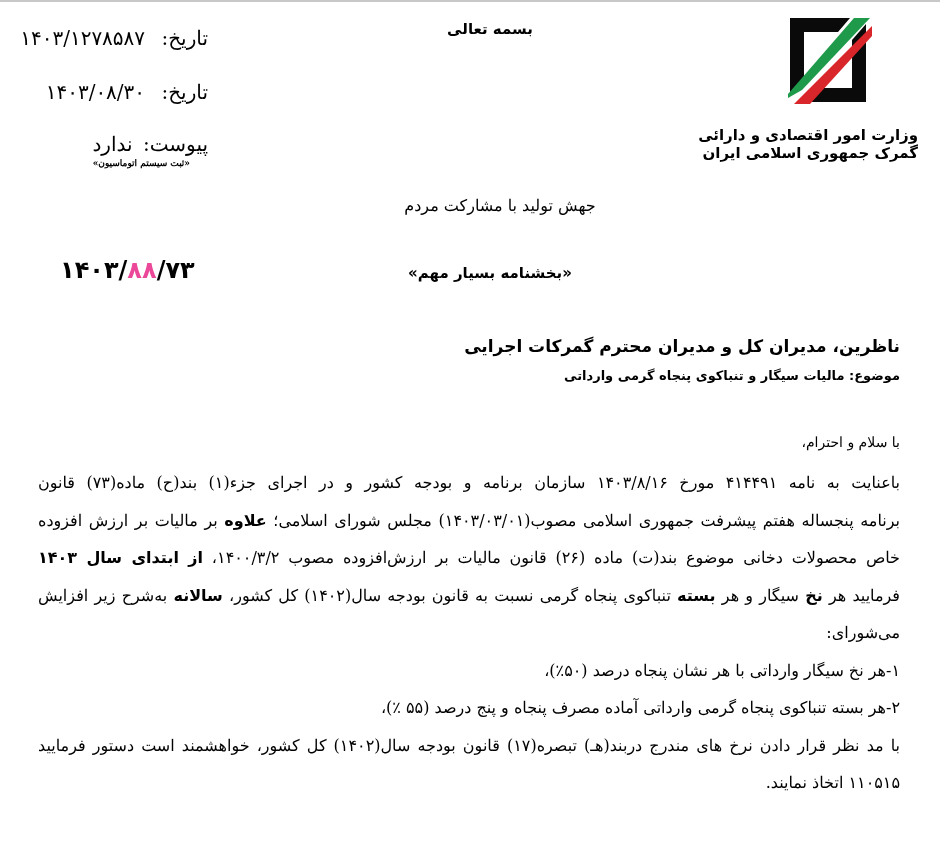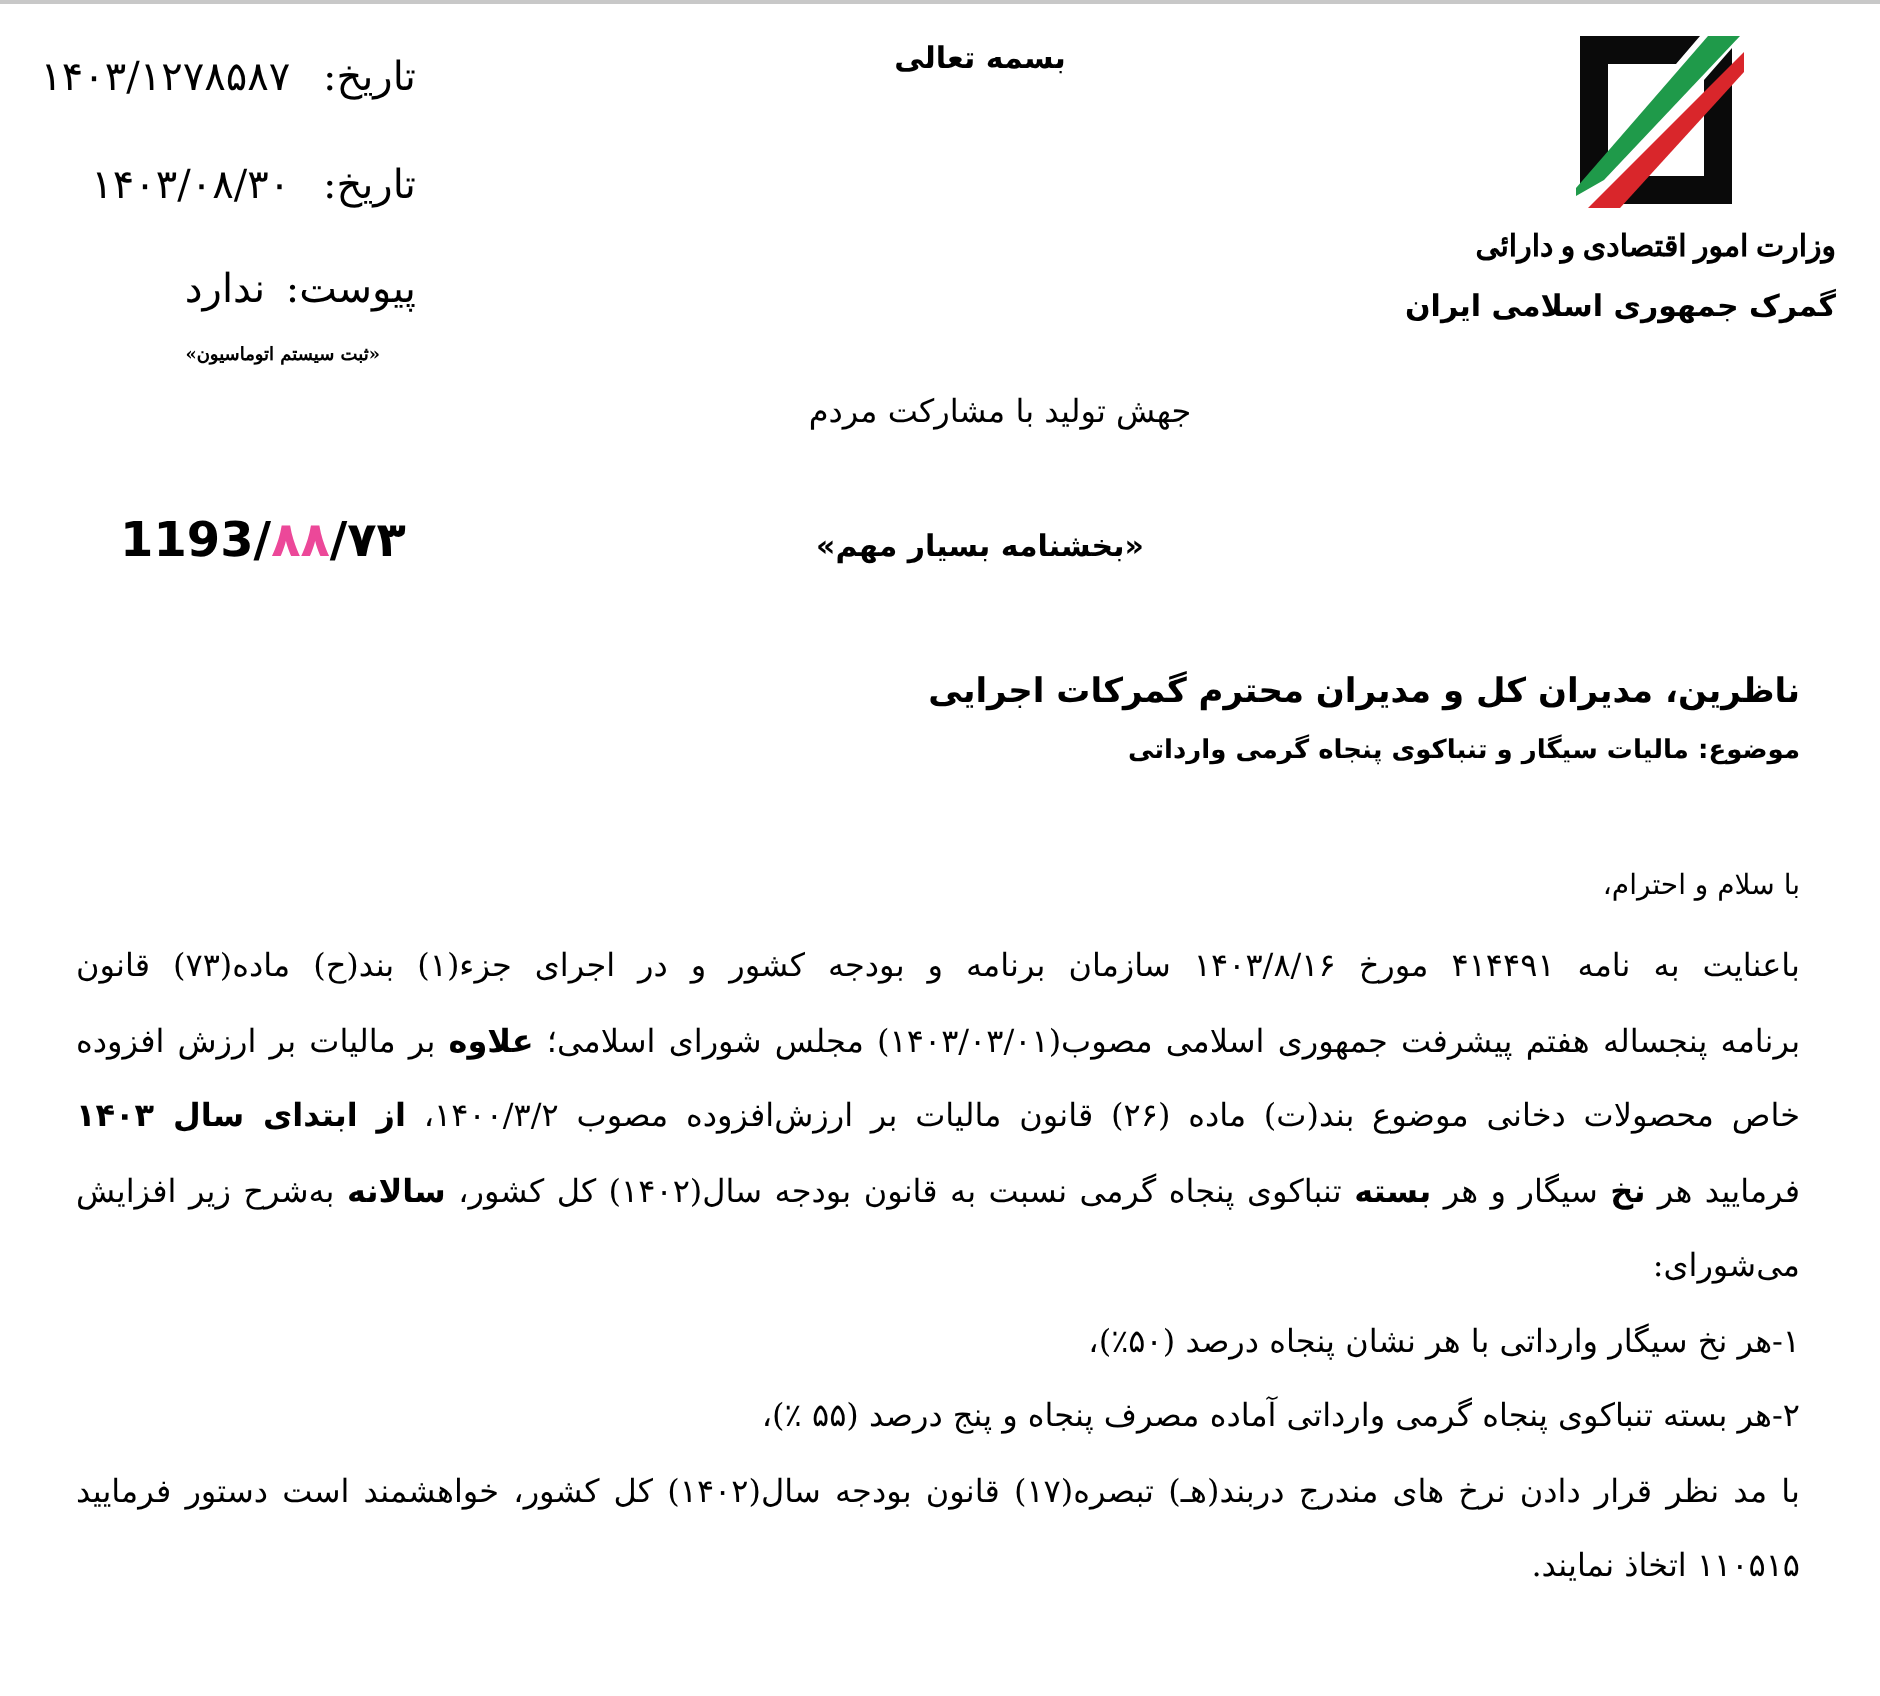--- a/index.html
+++ b/index.html
@@ -9,21 +9,21 @@
     font-family: "DejaVu Serif", "Liberation Serif", serif;
     position: relative;
     border-top: 2px solid #c8c8c8;
     box-sizing: border-box;
   }
   .abs { position: absolute; }
 
   
   .meta-line { right: 732px; direction: rtl; font-size: 20px; white-space: nowrap; }
   .meta-line .lbl { margin-left: 10px; }
-  .auto-note { right: 750px; top: 170px; font-size: 9px; font-weight: bold; direction: rtl; white-space: nowrap; }
+  .auto-note { right: 750px; top: 156px; font-size: 9px; font-weight: bold; direction: rtl; white-space: nowrap; }
 
   
   .bismillah { left: 0; width: 980px; text-align: center; top: 18px; font-size: 15px; font-weight: bold; font-family: "DejaVu Sans", sans-serif; }
   .slogan { left: 0; width: 1000px; text-align: center; top: 194px; font-size: 16px; direction: rtl; }
   .circular-title { left: 0; width: 980px; text-align: center; top: 262px; font-size: 15px; font-weight: bold; font-family: "DejaVu Sans", sans-serif; direction: rtl; }
 
   .circular-number { left: 60px; top: 254px; font-size: 24px; font-weight: bold; font-family: "DejaVu Sans", sans-serif; direction: ltr; letter-spacing: 1px; }
   .circular-number .red { color: #ec4899; }
 
   
@@ -44,21 +44,21 @@
 </style>
 </head>
 <body>
 
 <svg class="abs logo" viewBox="0 0 96 92">
   <polygon points="10,4 70,4 58,18 24,18 24,66 10,82" fill="#0a0a0a"></polygon>
   <polygon points="86,10 86,88 26,88 38,74 72,74 72,26" fill="#0a0a0a"></polygon>
   <polygon points="74,4 90,4 22,76 8,84 8,80" fill="#1f9a4a"></polygon>
   <polygon points="92,12 92,22 30,90 14,90" fill="#d9262b"></polygon>
 </svg>
-<div class="abs org" style="top:112px;font-family:Liberation Serif, serif;">وزارت امور اقتصادی و دارائی</div>
+<div class="abs org" style="top:124px;">وزارت امور اقتصادی و دارائی</div>
 <div class="abs org" style="top:142px;">گمرک جمهوری اسلامی ایران</div>
 
 <div class="abs bismillah">بسمه تعالی</div>
 
 <div class="abs meta-line" style="top:24px;">
   <span class="lbl">تاریخ:</span>
   <span>۱۴۰۳/۱۲۷۸۵۸۷</span>
 </div>
 <div class="abs meta-line" style="top:78px;">
   <span class="lbl">تاریخ:</span>
@@ -66,21 +66,21 @@
 </div>
 <div class="abs meta-line" style="top:130px;">
   <span class="lbl" style="margin-left:4px;">پیوست:</span>
   <span>ندارد</span>
 </div>
 <div class="abs auto-note">«ثبت سیستم اتوماسیون»</div>
 
 <div class="abs slogan">جهش تولید با مشارکت مردم</div>
 
 <div class="abs circular-number">
-  <span>1193/</span><span class="red">۸۸</span><span>/۷۳</span>
+  <span>۱۴۰۳/</span><span class="red">۸۸</span><span>/۷۳</span>
 </div>
 <div class="abs circular-title">«بخشنامه بسیار مهم»</div>
 
 <div class="abs addressee">ناظرین، مدیران کل و مدیران محترم گمرکات اجرایی</div>
 <div class="abs subject">موضوع: مالیات سیگار و تنباکوی پنجاه گرمی وارداتی</div>
 
 <div class="abs greeting">با سلام و احترام،</div>
 
 <div class="abs body-block">
   <span class="body-line">باعنایت به نامه ۴۱۴۴۹۱ مورخ ۱۴۰۳/۸/۱۶ سازمان برنامه و بودجه کشور و در اجرای جزء(۱) بند(ح) ماده(۷۳) قانون</span>

